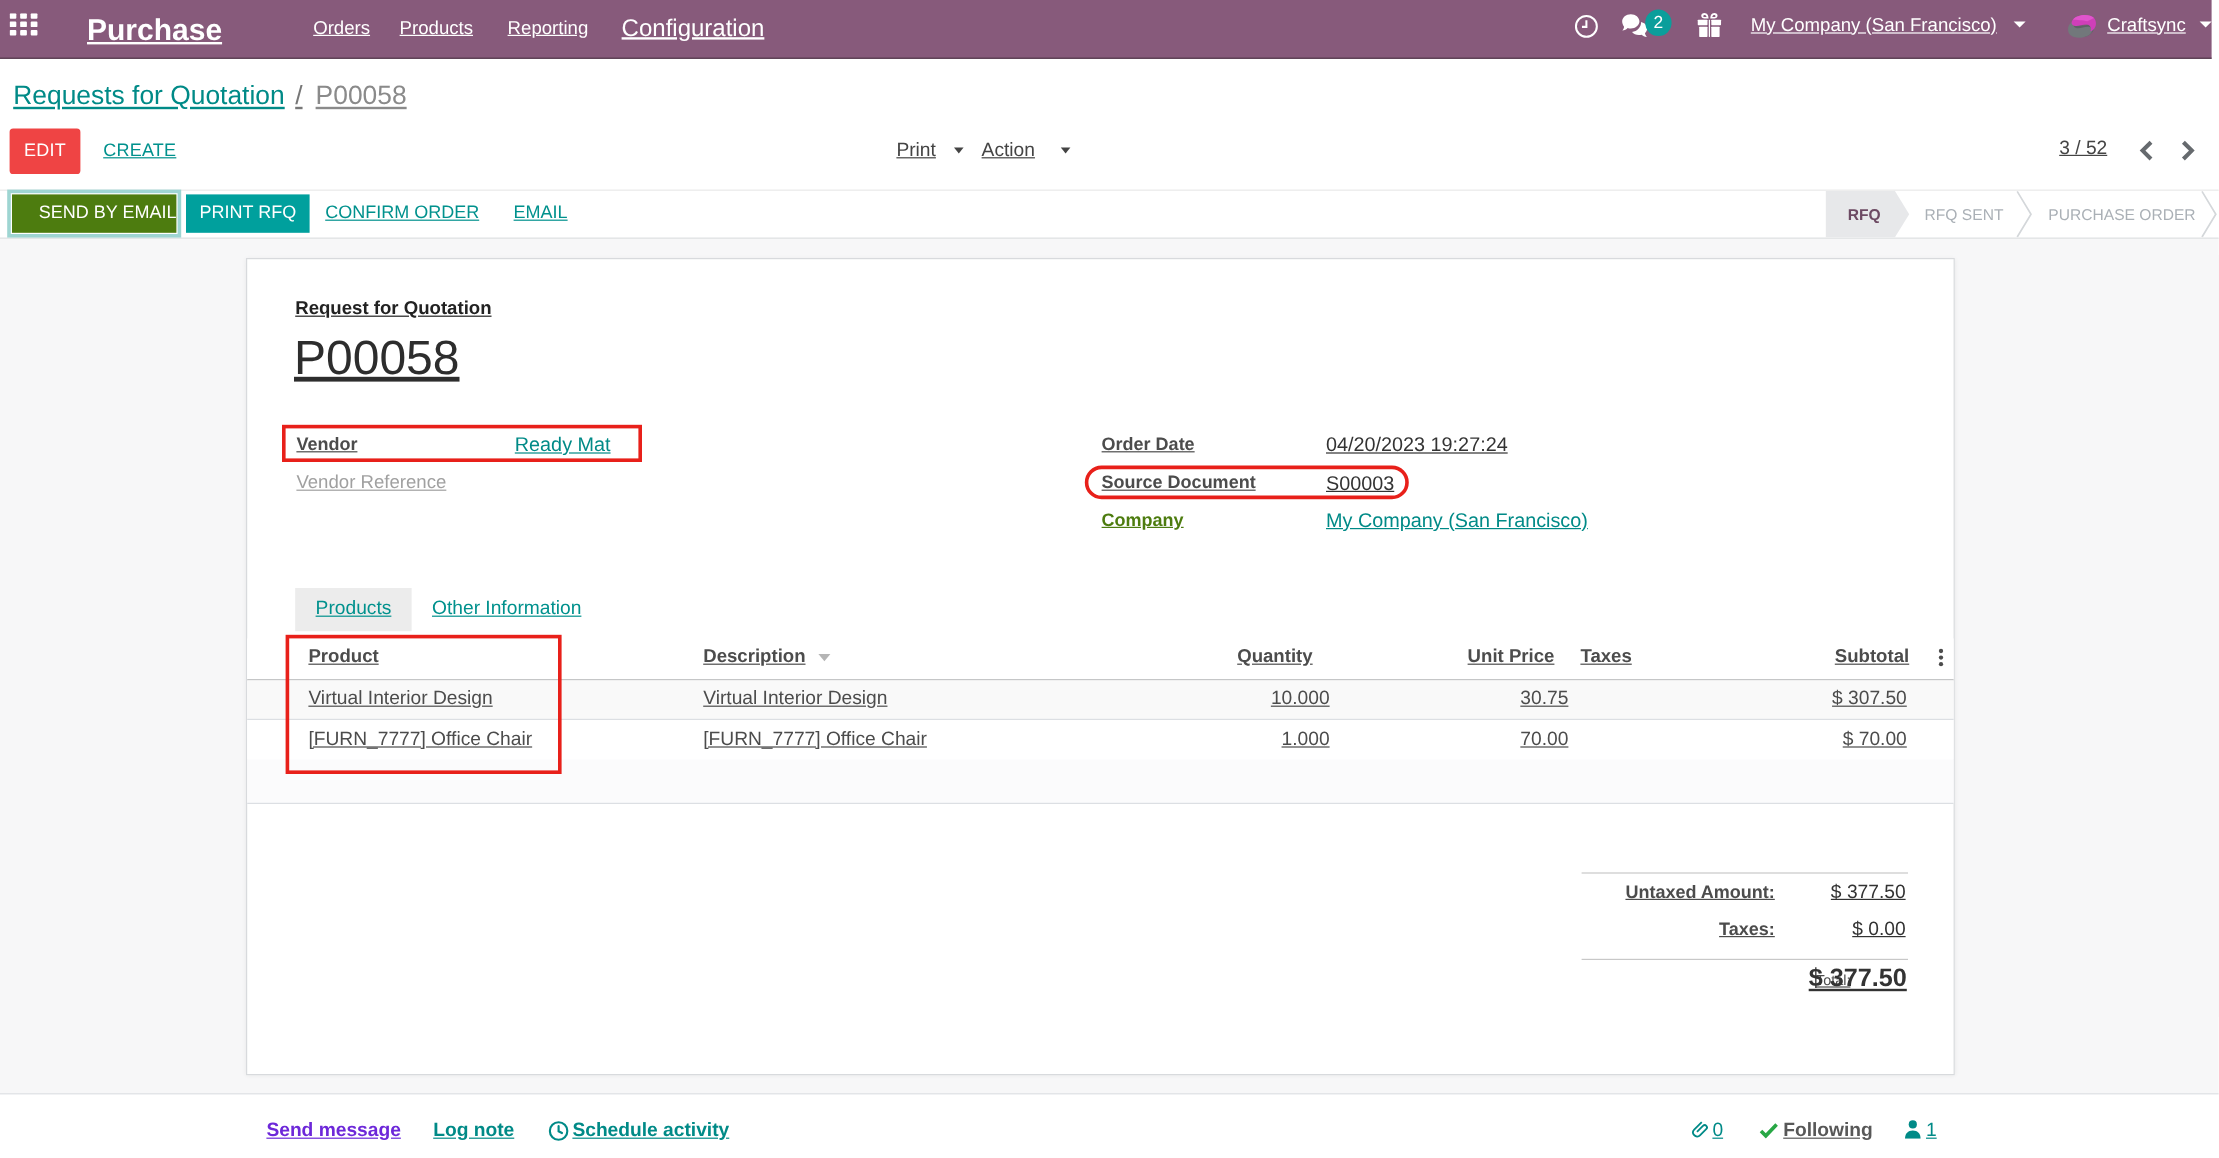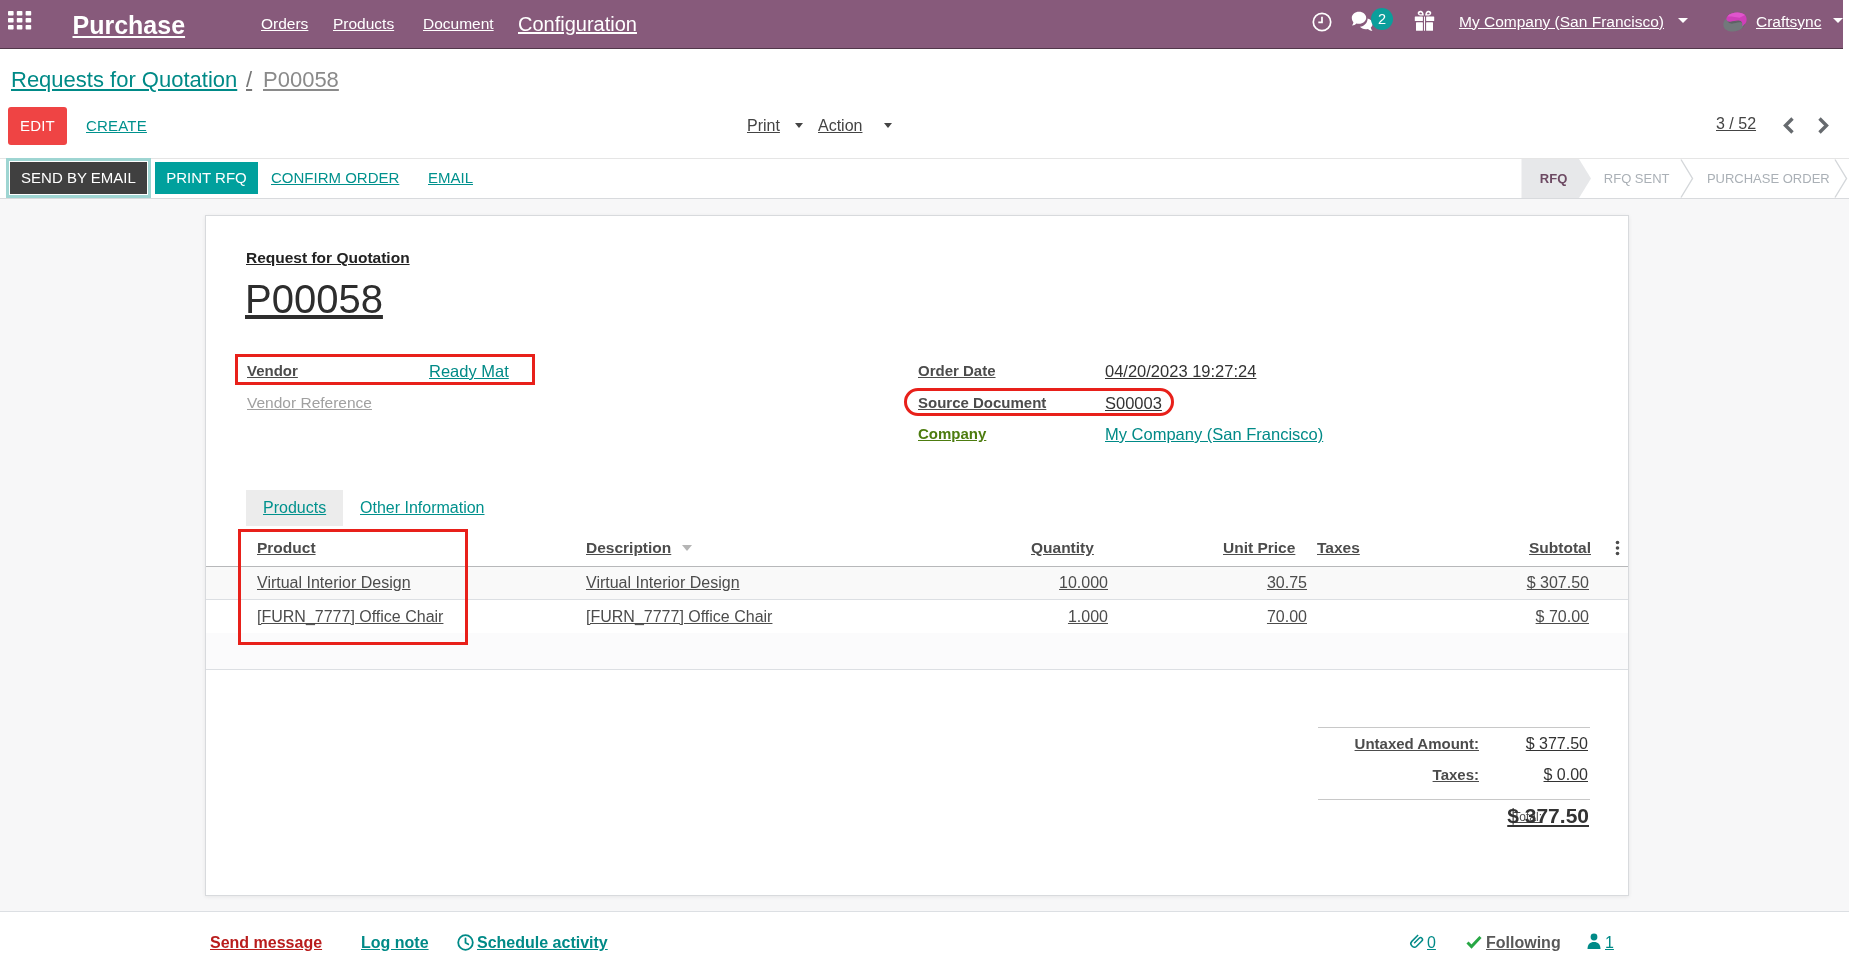--- a/index.html
+++ b/index.html
@@ -23,21 +23,21 @@
         <rect x="8.8" y="7" width="5.6" height="4.6" rx="0.8"></rect>
         <rect x="17.6" y="7" width="5.6" height="4.6" rx="0.8"></rect>
       <rect x="0" y="14" width="5.6" height="4.6" rx="0.8"></rect>
         <rect x="8.8" y="14" width="5.6" height="4.6" rx="0.8"></rect>
         <rect x="17.6" y="14" width="5.6" height="4.6" rx="0.8"></rect>
     </g>
   </svg>
   <div class="abs txt" style="left:72.5px;top:8px;height:34px;line-height:34px;font-size:25px;font-weight:bold;color:#fff;">Purchase</div>
   <div class="abs txt" style="left:261px;top:12.5px;height:22px;line-height:22px;font-size:15.5px;color:#fff;">Orders</div>
   <div class="abs txt" style="left:333px;top:12.5px;height:22px;line-height:22px;font-size:15.5px;color:#fff;">Products</div>
-  <div class="abs txt" style="left:423px;top:12.5px;height:22px;line-height:22px;font-size:15.5px;color:#fff;">Document</div>
+  <div class="abs txt" style="left:423px;top:12.5px;height:22px;line-height:22px;font-size:15.5px;color:#fff;">Reporting</div>
   <div class="abs txt" style="left:518px;top:12.5px;height:22px;line-height:22px;font-size:20px;color:#fff;">Configuration</div>
 
   <svg class="abs" style="left:1312px;top:12px;" width="20" height="20" viewBox="0 0 20 20">
     <circle cx="10" cy="10" r="8.7" fill="none" stroke="#fff" stroke-width="1.7"></circle>
     <path d="M10 4.8 L10 10.4 L6.3 10.4" fill="none" stroke="#fff" stroke-width="1.7"></path>
   </svg>
 
   <svg class="abs" style="left:1351px;top:11px;" width="24" height="21" viewBox="0 0 24 21">
     <path fill="#fff" d="M0.8 6.8 C0.8 3.5 4 0.8 8 0.8 C12 0.8 15.2 3.5 15.2 6.8 C15.2 10.1 12 12.8 8 12.8 C7.1 12.8 6.2 12.7 5.4 12.4 C4.4 13.5 2.9 14.3 0.9 14.5 C1.8 13.5 2.3 12.3 2.4 11.2 C1.4 10 0.8 8.5 0.8 6.8 Z"></path>
     <path fill="#fff" d="M16.6 7.4 C19.5 8.1 21.6 10.2 21.6 12.7 C21.6 14.2 20.9 15.6 19.8 16.6 C19.9 17.7 20.5 18.8 21.4 19.8 C19.5 19.6 18 18.9 17 17.9 C16.3 18.1 15.5 18.2 14.7 18.2 C12.3 18.2 10.2 17.2 9 15.7 C13.3 15.2 16.6 11.7 16.6 7.4 Z"></path>
@@ -83,21 +83,21 @@
 
   <div class="abs txt" style="left:1716px;top:112px;height:24px;line-height:24px;font-size:16px;color:#444;">3 / 52</div>
   <svg class="abs" style="left:1782px;top:116px;" width="13" height="19" viewBox="0 0 13 19">
     <path d="M10.5 2.5 L3.5 9.5 L10.5 16.5" fill="none" stroke="#666a6e" stroke-width="3.4"></path>
   </svg>
   <svg class="abs" style="left:1817px;top:116px;" width="13" height="19" viewBox="0 0 13 19">
     <path d="M2.5 2.5 L9.5 9.5 L2.5 16.5" fill="none" stroke="#666a6e" stroke-width="3.4"></path>
   </svg>
 
   <div class="abs" style="left:0;top:159px;width:1849px;height:40px;background:#fff;border-bottom:1px solid #d8dadd;"></div>
-  <div class="abs" style="left:10px;top:162px;width:137px;height:32px;background:#404040;color:#fff;font-size:15px;text-align:center;line-height:32px;outline:3px solid #9ed5d2;outline-offset:1px;">SEND BY EMAIL</div>
+  <div class="abs" style="left:10px;top:162px;width:137px;height:32px;background:#4d7c0f;color:#fff;font-size:15px;text-align:right;line-height:32px;outline:3px solid #9ed5d2;outline-offset:1px;">SEND BY EMAIL</div>
   <div class="abs" style="left:155px;top:162px;width:103px;height:32px;background:#00A09D;color:#fff;font-size:15px;text-align:center;line-height:32px;">PRINT RFQ</div>
   <div class="abs txt" style="left:271px;top:162px;height:32px;line-height:32px;font-size:15px;color:#00918d;font-weight:500;">CONFIRM ORDER</div>
   <div class="abs txt" style="left:428px;top:162px;height:32px;line-height:32px;font-size:15px;color:#00918d;font-weight:500;">EMAIL</div>
 
   <svg class="abs" style="left:1510px;top:159px;" width="339" height="39" viewBox="0 0 339 39">
     <polygon points="11.5,0 69,0 81,19.5 69,39 11.5,39" fill="#e7e8ea"></polygon>
     <text x="29.8" y="24.2" font-size="13" font-weight="bold" fill="#6d4a63" font-family="Liberation Sans, sans-serif">RFQ</text>
     <polyline points="171,0.5 182.5,19.5 171,38.5" fill="none" stroke="#d4d7da" stroke-width="1.4"></polyline>
     <text x="93.8" y="24.2" font-size="13" fill="#aab0b6" font-family="Liberation Sans, sans-serif">RFQ SENT</text>
     <polyline points="325,0.5 336.5,19.5 325,38.5" fill="none" stroke="#d4d7da" stroke-width="1.4"></polyline>
@@ -159,21 +159,21 @@
   <div class="abs" style="left:1318px;top:727px;width:272px;height:1px;background:#c8c8c8;"></div>
   <div class="abs txt" style="left:1479px;top:735px;height:18px;line-height:18px;font-size:15px;font-weight:bold;color:#4c4c4c;transform:translateX(-100%);">Untaxed Amount:</div>
   <div class="abs txt" style="left:1588px;top:735px;height:18px;line-height:18px;font-size:16px;color:#333;transform:translateX(-100%);">$ 377.50</div>
   <div class="abs txt" style="left:1479px;top:766px;height:18px;line-height:18px;font-size:15px;font-weight:bold;color:#4c4c4c;transform:translateX(-100%);">Taxes:</div>
   <div class="abs txt" style="left:1588px;top:766px;height:18px;line-height:18px;font-size:16px;color:#333;transform:translateX(-100%);">$ 0.00</div>
   <div class="abs" style="left:1318px;top:799px;width:272px;height:1px;background:#c8c8c8;"></div>
   <div class="abs txt" style="left:1542px;top:807px;height:20px;line-height:20px;font-size:12px;color:#4c4c4c;transform:translateX(-100%);">Total:</div>
   <div class="abs txt" style="left:1589px;top:805px;height:22px;line-height:22px;font-size:21px;font-weight:bold;color:#333;transform:translateX(-100%);">$ 377.50</div>
 
   <div class="abs" style="left:0;top:911px;width:1849px;height:54px;background:#fff;border-top:1px solid #dcdfe3;"></div>
-  <div class="abs txt" style="left:210px;top:933px;height:19px;line-height:19px;font-size:16px;font-weight:bold;color:#b91c1c;">Send message</div>
+  <div class="abs txt" style="left:222px;top:933px;height:19px;line-height:19px;font-size:16px;font-weight:bold;color:#6d28d9;">Send message</div>
   <div class="abs txt" style="left:361px;top:933px;height:19px;line-height:19px;font-size:16px;font-weight:bold;color:#008a87;">Log note</div>
   <svg class="abs" style="left:457px;top:934px;" width="17" height="17" viewBox="0 0 17 17">
     <circle cx="8.5" cy="8.5" r="7.3" fill="none" stroke="#008a87" stroke-width="1.8"></circle>
     <path d="M8.5 4.5 L8.5 8.7 L11.3 10.2" fill="none" stroke="#008a87" stroke-width="1.8" stroke-linecap="round"></path>
   </svg>
   <div class="abs txt" style="left:477px;top:933px;height:19px;line-height:19px;font-size:16px;font-weight:bold;color:#008a87;">Schedule activity</div>
 
   <svg class="abs" style="left:1407px;top:932px;" width="18" height="20" viewBox="0 0 18 20">
     <g transform="rotate(45 9 10)">
       <path d="M5.6 3.6 L5.6 12.5 C5.6 16.8 12.4 16.8 12.4 12.5 L12.4 5.2 C12.4 2.4 8.6 2.4 8.6 5.2 L8.6 12.2" fill="none" stroke="#008a87" stroke-width="1.5"></path>

